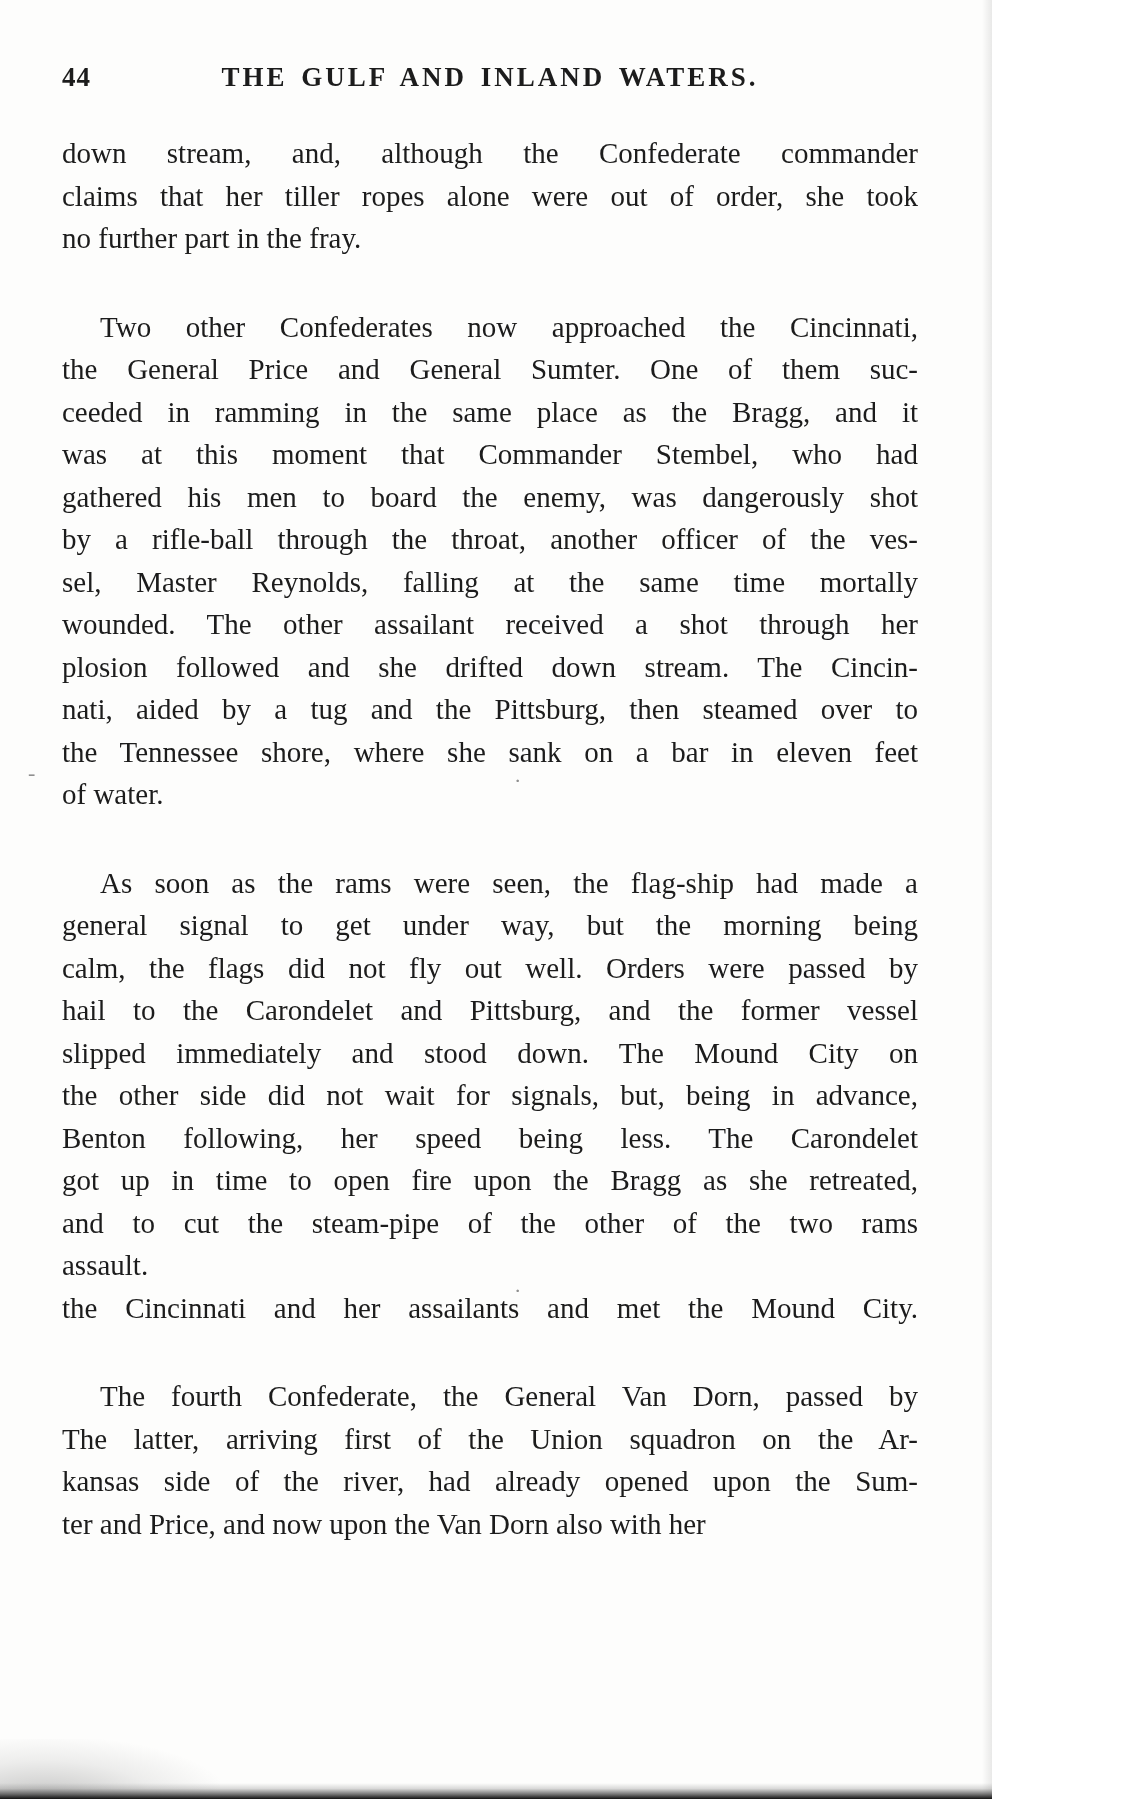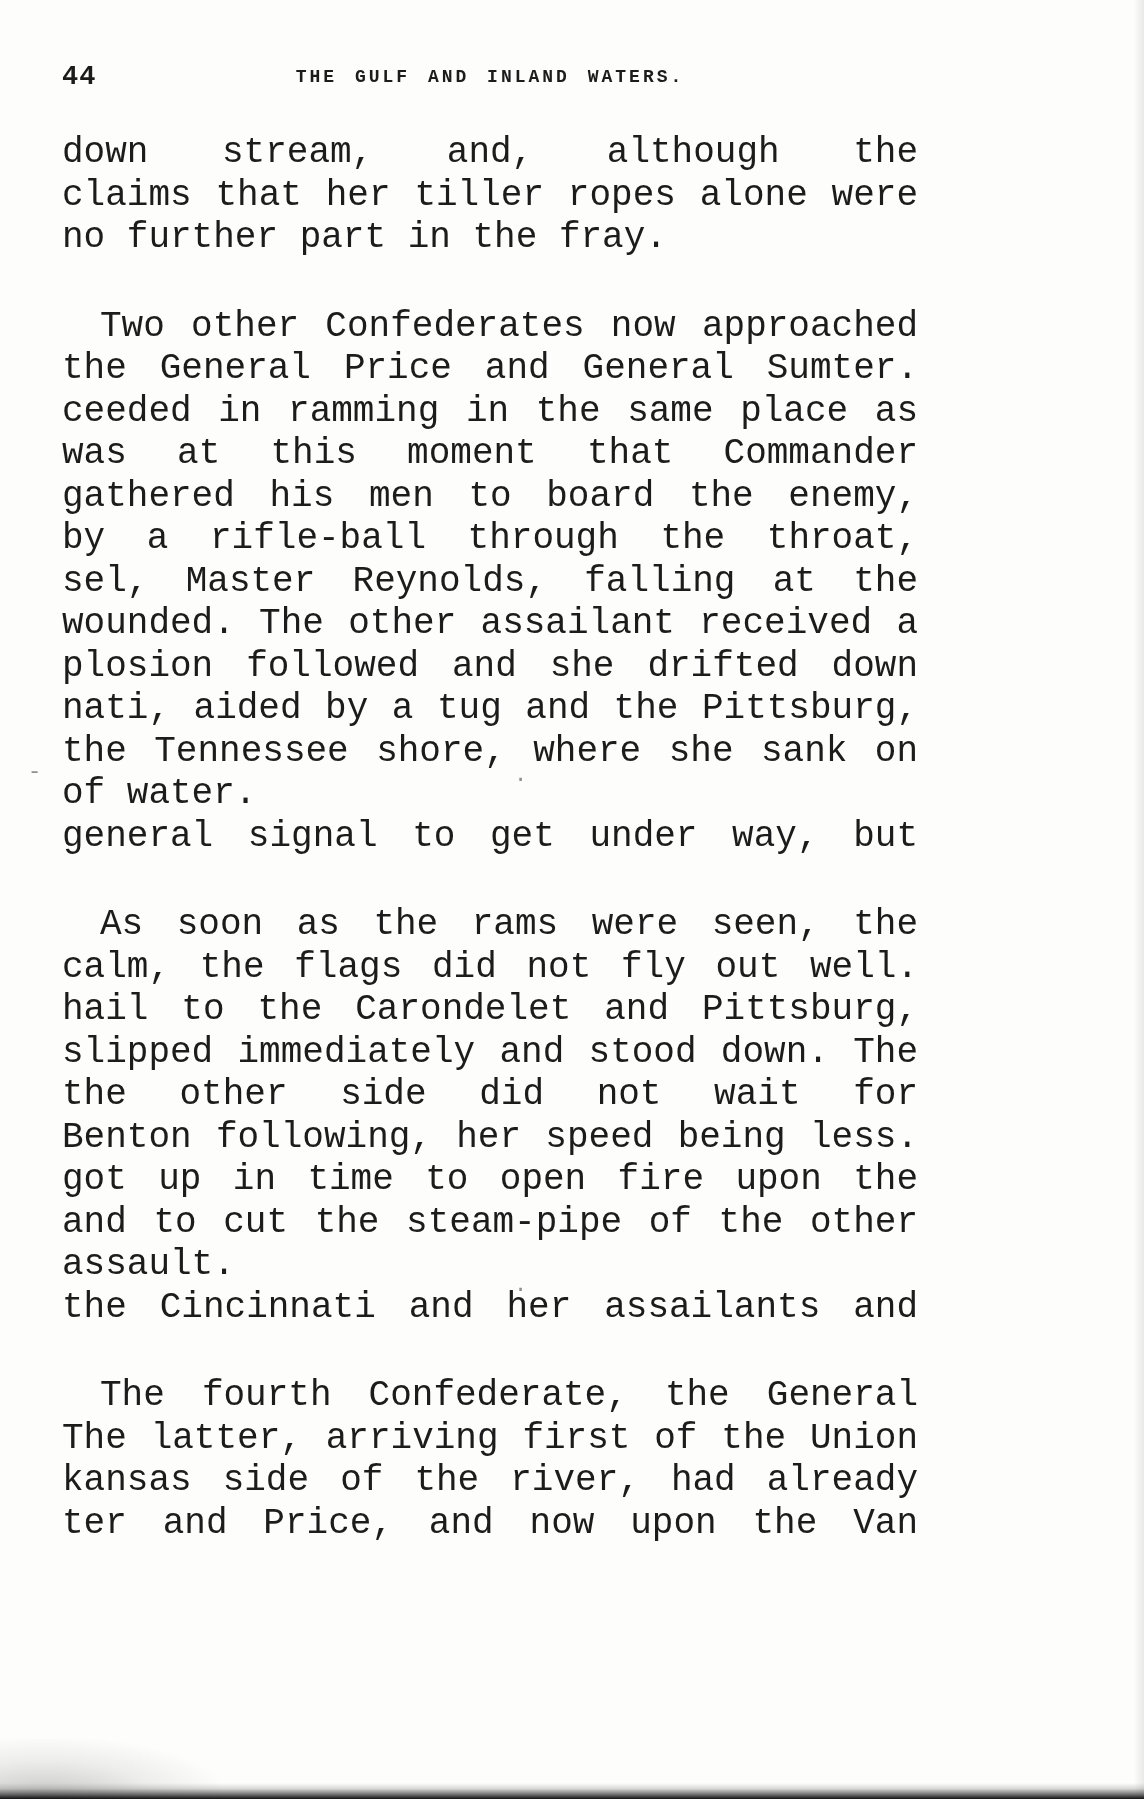--- a/index.html
+++ b/index.html
@@ -6,25 +6,25 @@
     --ink: #1c1c1c;
     --paper: #fdfdfc;
   }
   html, body {
     margin: 0;
     padding: 0;
     background: #ffffff;
   }
   .page {
     position: relative;
-    width: 1144px;
+    width: 992px;
     height: 1799px;
     background: var(--paper);
     overflow: hidden;
-    font-family: Liberation Mono, monospace;
+    font-family: Liberation Serif, serif;
     color: var(--ink);
   }
   .content {
     position: absolute;
     left: 62px;
     top: 60px;
     width: 856px;
   }
   .header {
     position: relative;
@@ -36,28 +36,28 @@
     left: 0;
     top: 0;
     font-size: 27px;
     font-weight: 700;
     letter-spacing: 1px;
     line-height: 34px;
   }
   .running-title {
     display: block;
     text-align: center;
-    font-size: 18px;
+    font-size: 27px;
     font-weight: 700;
     letter-spacing: 3px;
     line-height: 34px;
     word-spacing: 4px;
   }
   .text-block {
-    font-size: 36px;
+    font-size: 29px;
     line-height: 42.5px;
   }
   .paragraph {
     margin: 0;
   }
   .line {
     text-align: justify;
     text-align-last: justify;
     text-justify: inter-word;
     height: 42.5px;
@@ -131,22 +131,22 @@
           <div class="line">gathered his men to board the enemy, was dangerously shot</div>
           <div class="line">by a rifle-ball through the throat, another officer of the ves-</div>
           <div class="line">sel, Master Reynolds, falling at the same time mortally</div>
           <div class="line">wounded. The other assailant received a shot through her</div>
           <div class="line">plosion followed and she drifted down stream. The Cincin-</div>
           <div class="line">nati, aided by a tug and the Pittsburg, then steamed over to</div>
           <div class="line">the Tennessee shore, where she sank on a bar in eleven feet</div>
           <div class="line last">of water.</div>
         </div>
         <div class="paragraph">
+          <div class="line indent">As soon as the rams were seen, the flag-ship had made a</div>
           <div class="line">general signal to get under way, but the morning being</div>
-          <div class="line indent">As soon as the rams were seen, the flag-ship had made a</div>
           <div class="line">calm, the flags did not fly out well. Orders were passed by</div>
           <div class="line">hail to the Carondelet and Pittsburg, and the former vessel</div>
           <div class="line">slipped immediately and stood down. The Mound City on</div>
           <div class="line">the other side did not wait for signals, but, being in advance,</div>
           <div class="line">Benton following, her speed being less. The Carondelet</div>
           <div class="line">got up in time to open fire upon the Bragg as she retreated,</div>
           <div class="line">and to cut the steam-pipe of the other of the two rams</div>
           <div class="line last">assault.</div>
         </div>
         <div class="paragraph">

